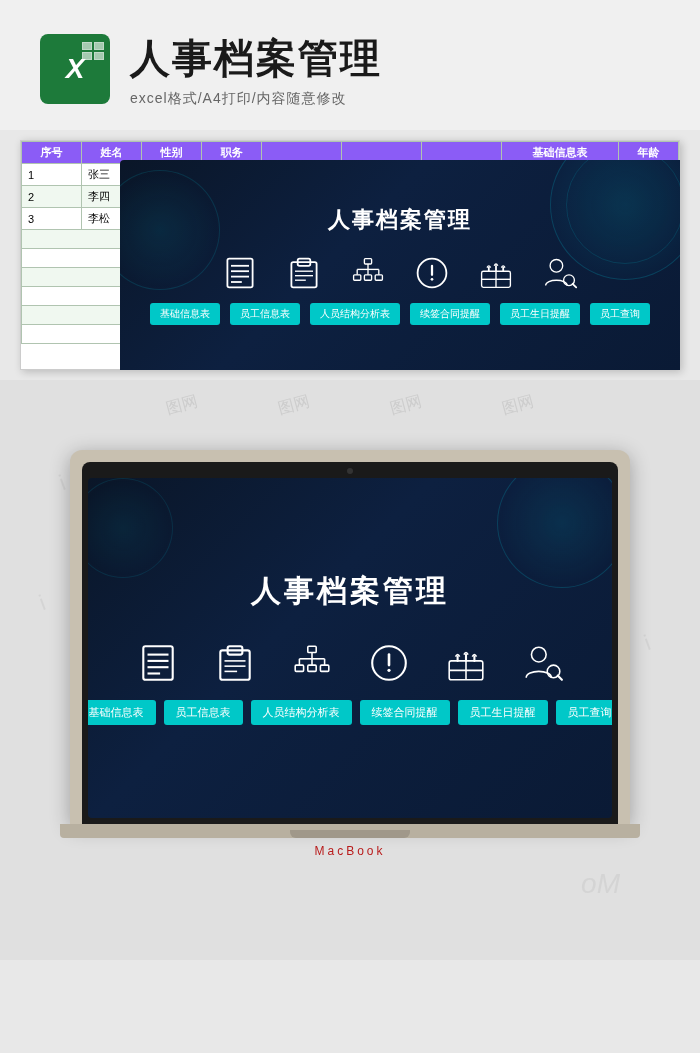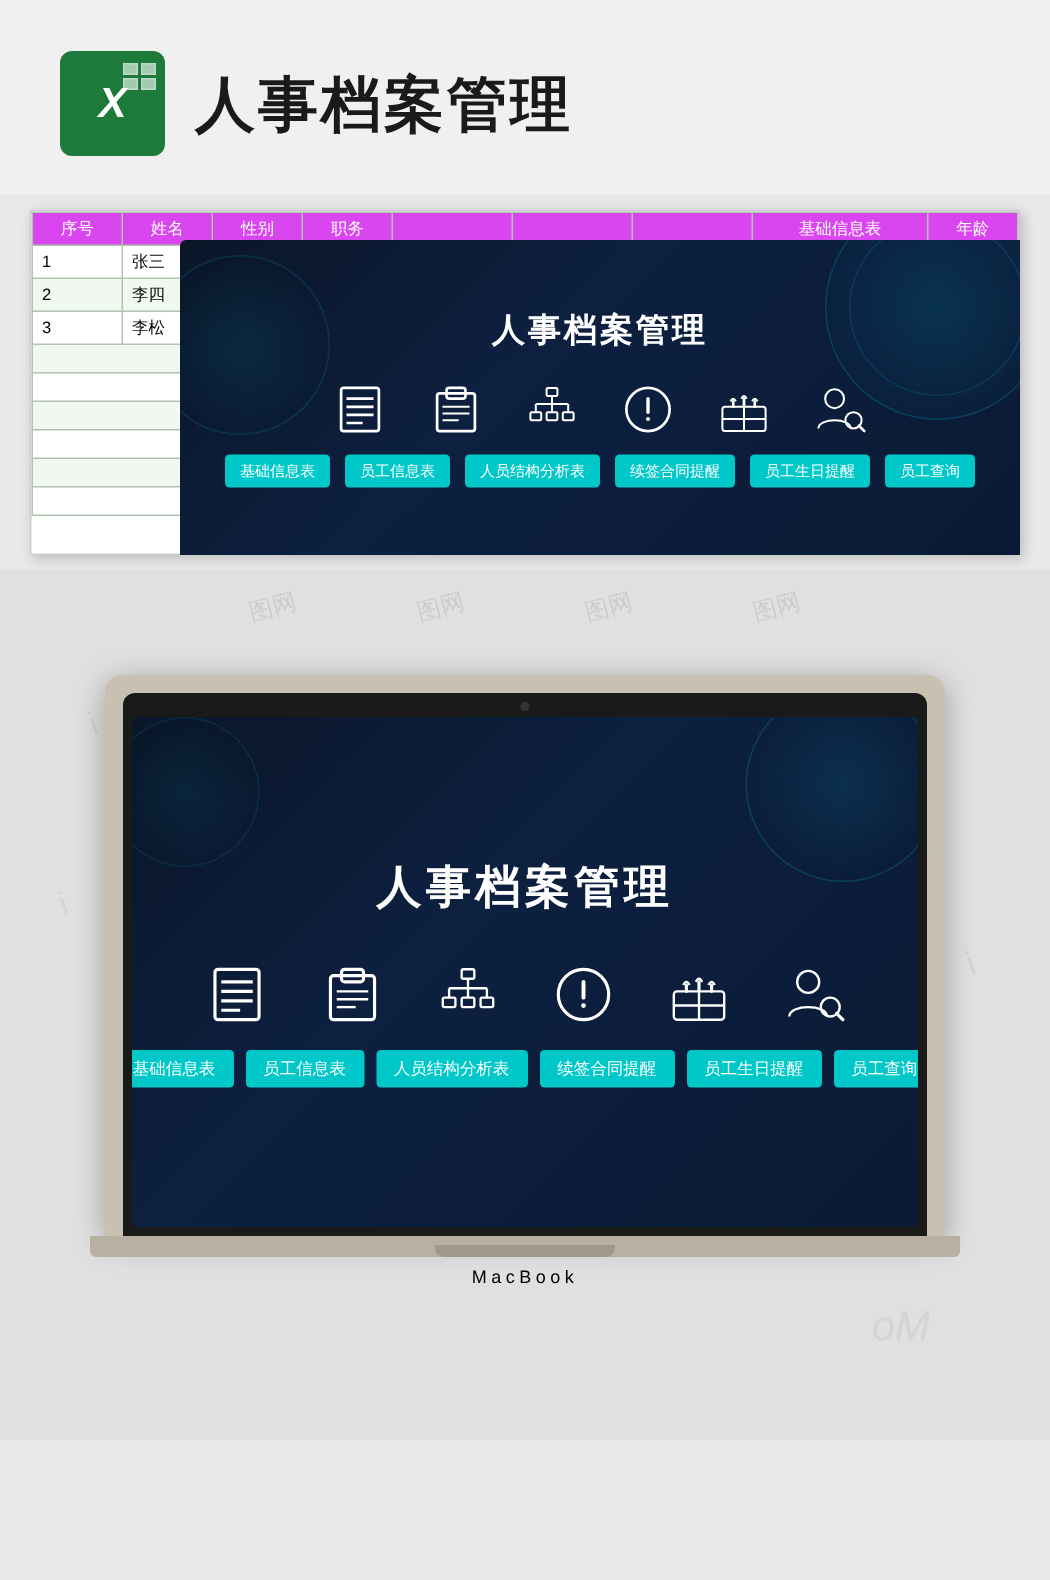--- a/index.html
+++ b/index.html
@@ -71,23 +71,23 @@
       width: 100%;
       border-collapse: collapse;
       font-size: 11px;
     }
     .sheet-table th, .sheet-table td {
       border: 1px solid #b0c4b0;
       padding: 3px 6px;
       white-space: nowrap;
     }
     .sheet-table th {
-      background: #d946ef;
+      background: #8b5cf6;
       color: white;
-      font-weight: normal;
+      font-weight: bold;
     }
     .sheet-table tr:nth-child(even) td {
       background: #f0f8f0;
     }
     .sheet-table tr:nth-child(odd) td {
       background: white;
     }
 
     
     .dashboard-overlay {
@@ -289,21 +289,21 @@
     .laptop-notch {
       width: 120px;
       height: 8px;
       background: #a0988a;
       border-radius: 0 0 6px 6px;
       margin-top: 0;
     }
     .laptop-brand {
       text-align: right;
       font-size: 12px;
-      color: #000000;
+      color: #b91c1c;
       margin-top: 6px;
       letter-spacing: 3px;
     }
 
     
     .tu-watermark {
       position: absolute;
       font-size: 22px;
       color: rgba(150,150,150,0.15);
       pointer-events: none;
@@ -317,20 +317,21 @@
     <span class="excel-icon-inner">X</span>
     <div class="excel-grid">
       <div class="excel-grid-cell"></div>
       <div class="excel-grid-cell"></div>
       <div class="excel-grid-cell"></div>
       <div class="excel-grid-cell"></div>
     </div>
   </div>
   <div class="title-area">
     <div class="main-title">人事档案管理</div>
+    <div class="subtitle">excel格式/A4打印/内容随意修改</div>
   </div>
 </div>
 
 <div style="position:relative; margin: 10px 20px; height: 230px;">
 
   <div style="background:white; border:1px solid #ccc; width:100%; height:100%; overflow:hidden; box-shadow:2px 2px 8px rgba(0,0,0,0.2);">
     <table class="sheet-table">
       <thead>
         <tr>
           <th>序号</th>

